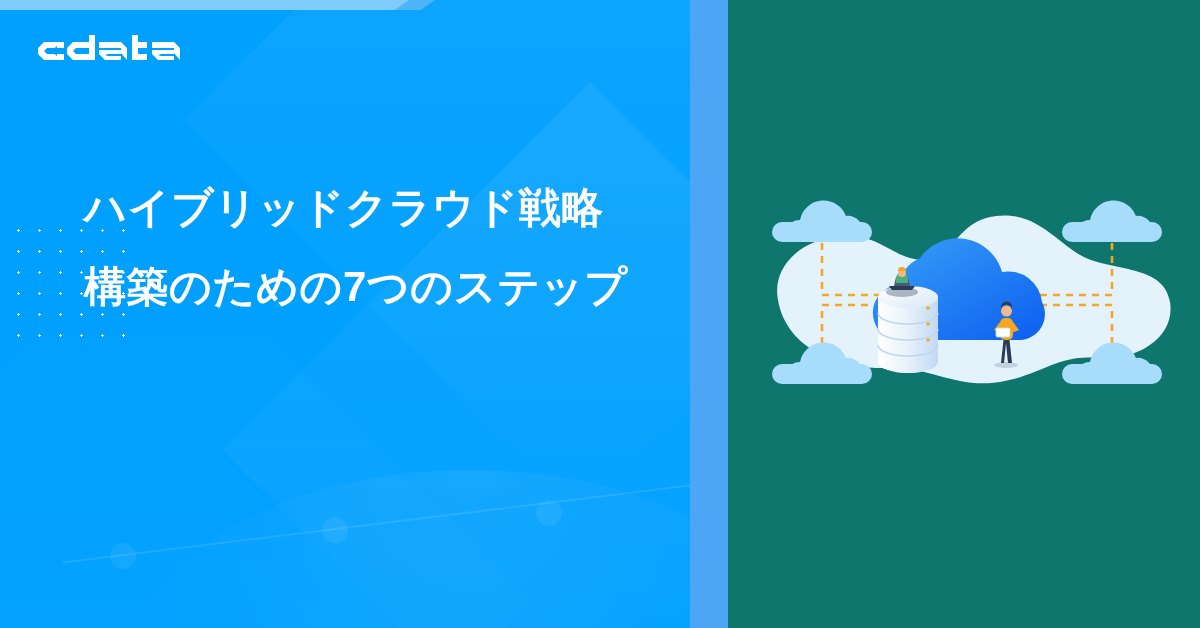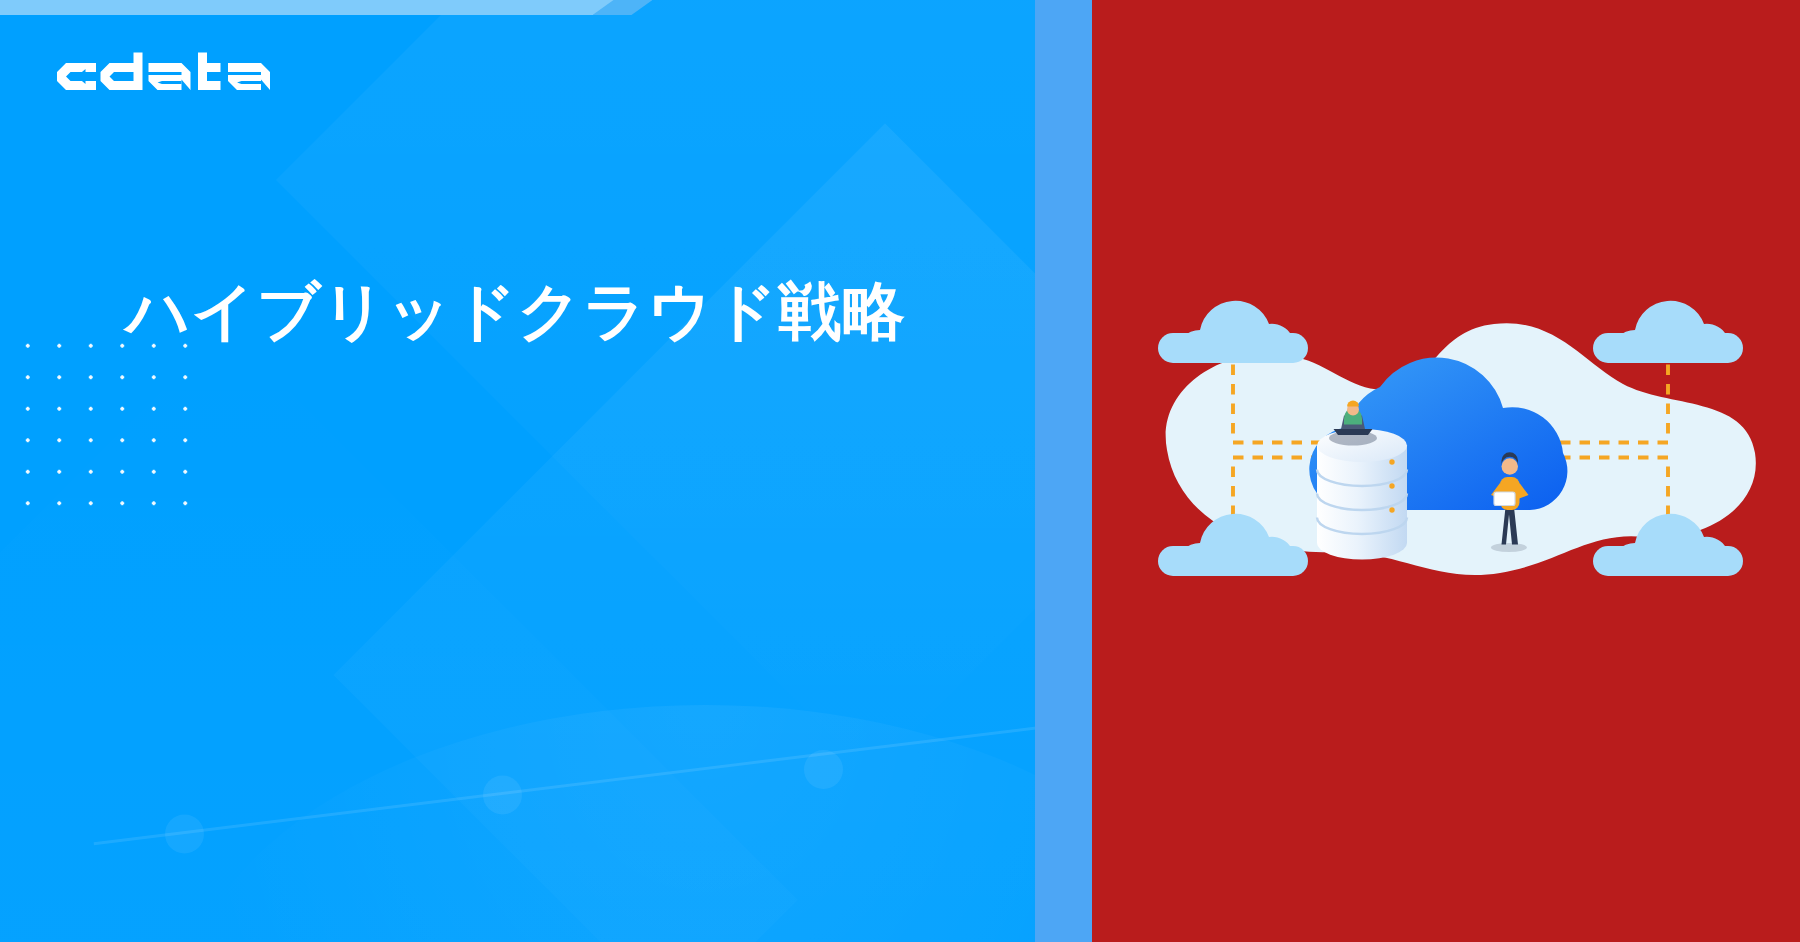--- a/index.html
+++ b/index.html
@@ -6,21 +6,21 @@
   html, body {
     width:1200px; height:628px;
     background:#ffffff;
     font-family:"Liberation Sans", sans-serif;
     overflow:hidden;
   }
 
   .banner {
     position:relative;
     width:1200px; height:628px;
-    background:#b91c1c;
+    background:#0f766e;
     overflow:hidden;
   }
 
   
   .blue-panel {
     position:absolute;
     left:0; top:0;
     width:728px; height:628px;
     background:#00a0ff;
     overflow:hidden;
@@ -173,20 +173,21 @@
         <path d="M192 4 L204 4 L204 18 L222 18 L222 30 L204 30 L204 42 L222 42 L222 54 L192 54 Z"></path>
 
         <path d="M232 18 L276 18 L288 30 L288 54 L244 54 L232 42 L232 34 L276 34 L276 30 L232 30 Z M250 42 L244 44 L250 46 L276 46 L276 42 Z"></path>
         <path d="M276 40 L288 54 L276 54 Z" fill="#00a0ff"></path>
       </g>
     </svg>
   </div>
 
   <div class="headline">
     <span class="headline-line">ハイブリッドクラウド戦略</span>
+    <span class="headline-line">構築のための7つのステップ</span>
   </div>
 
   <div class="illustration">
     <svg viewBox="0 0 420 240" width="420" height="240" xmlns="http://www.w3.org/2000/svg">
       <defs>
         <linearGradient id="gCloud" x1="0" y1="0" x2="1" y2="1">
           <stop offset="0%" stop-color="#3aa0f8"></stop>
           <stop offset="100%" stop-color="#0b5ff0"></stop>
         </linearGradient>
         <linearGradient id="gDb" x1="0" y1="0" x2="1" y2="0">

